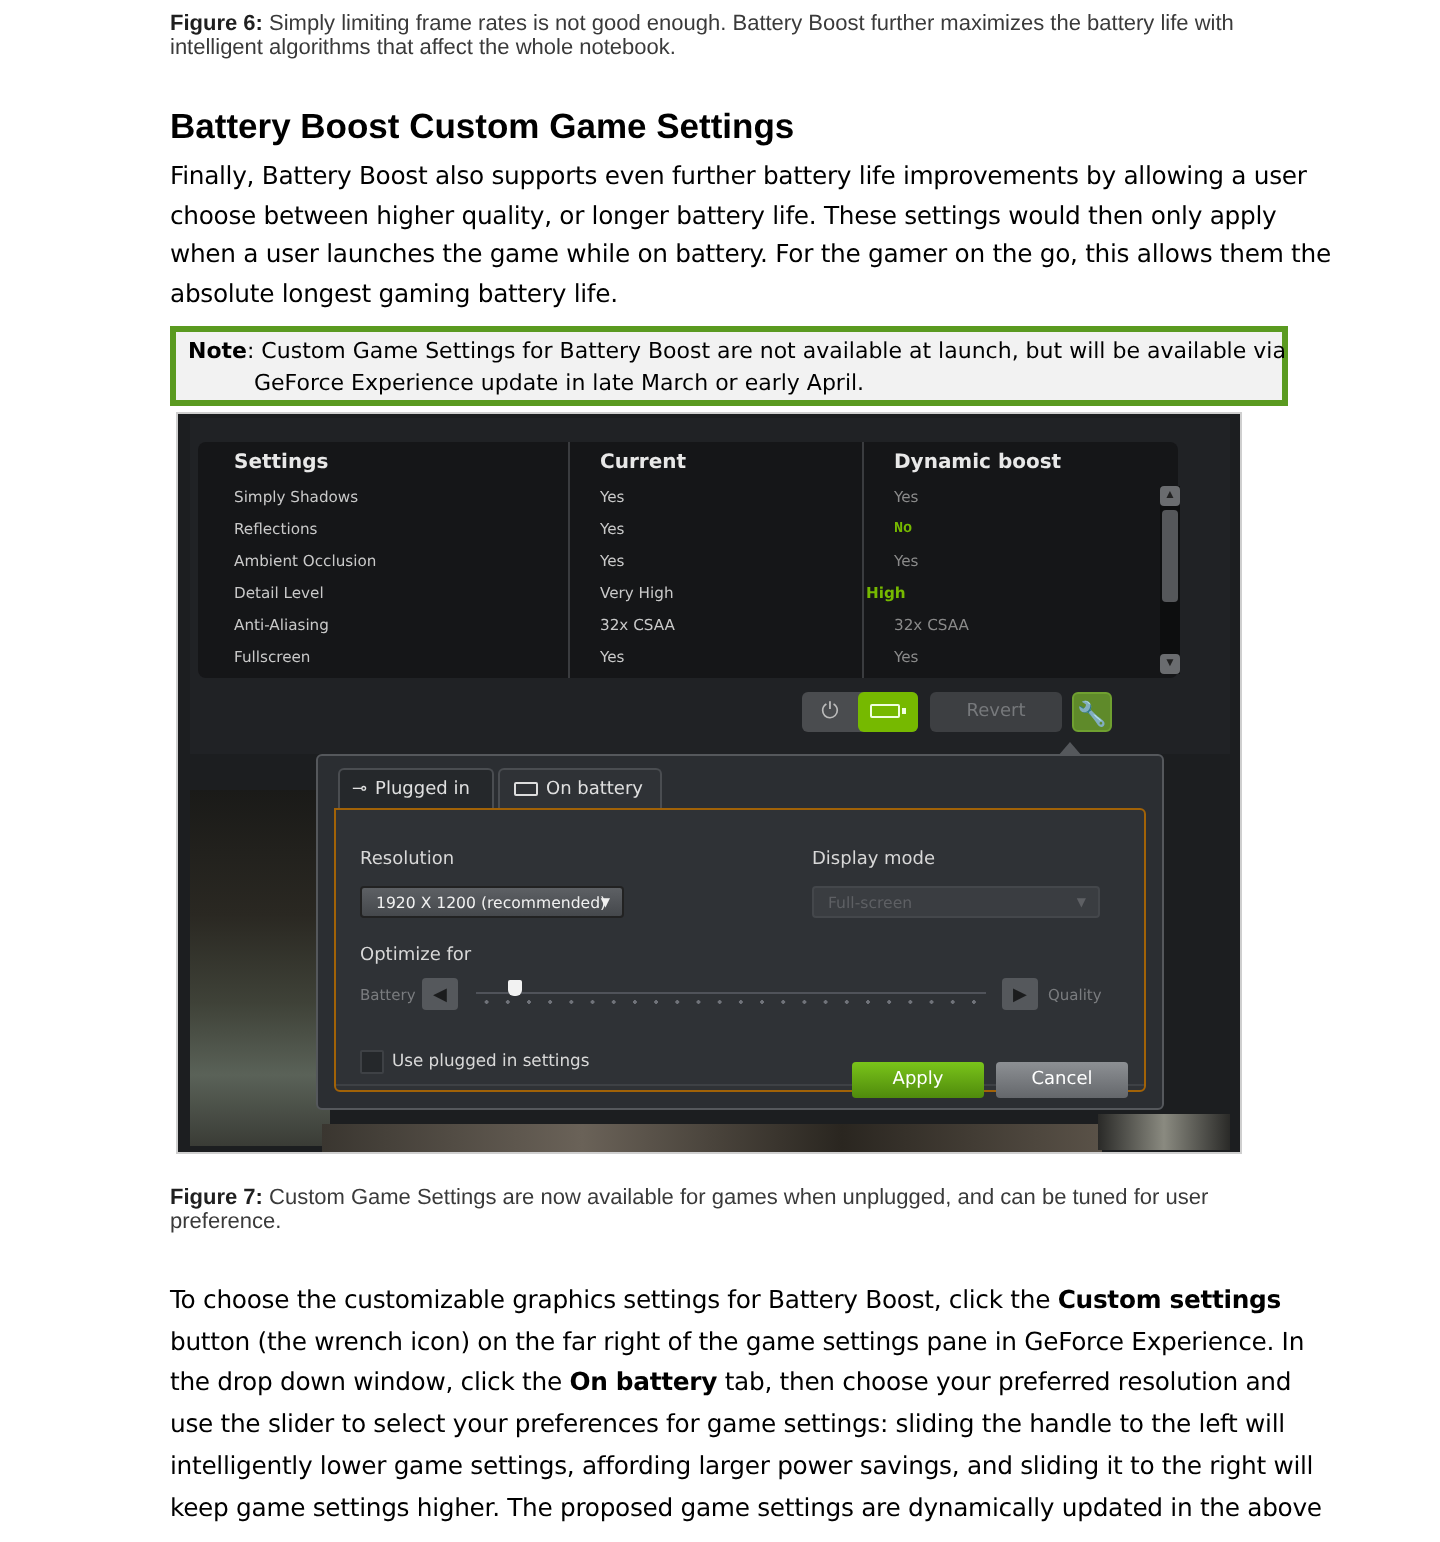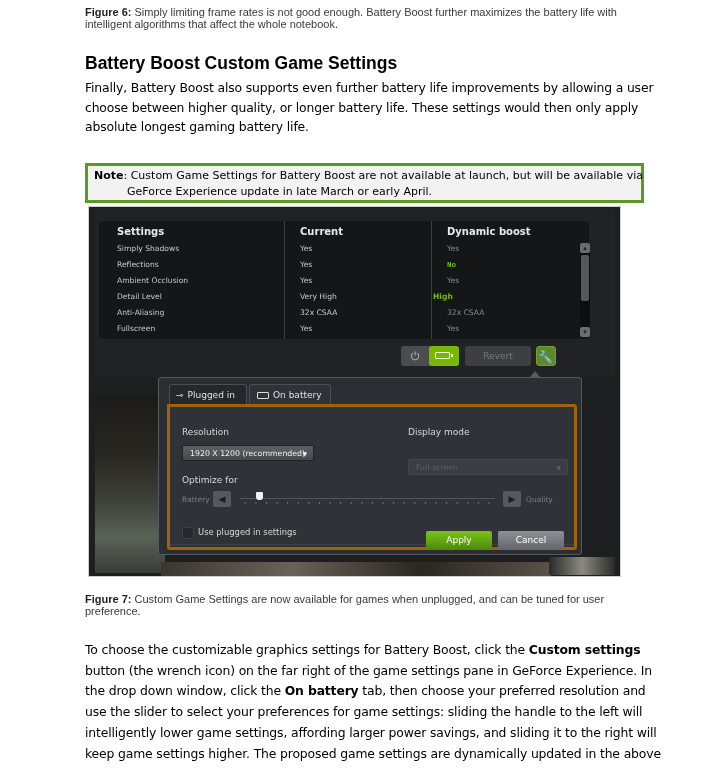--- a/index.html
+++ b/index.html
@@ -40,26 +40,26 @@
   .bottomstrip{position:absolute;left:72px;top:355px;width:390px;height:14px;background:linear-gradient(90deg,#3a3630,#6a6258,#2a2620,#5a5248);}
 
   .popup{position:absolute;left:69px;top:170px;width:422px;height:176px;background:#2b2e32;border:1px solid #55585c;border-radius:3px;}
   .popup .arrow{position:absolute;left:370px;top:-7px;width:0;height:0;border-left:6px solid transparent;border-right:6px solid transparent;border-bottom:7px solid #55585c;}
   .tabs{position:absolute;left:10px;top:6px;height:20px;}
   .tab{position:absolute;top:0;height:20px;font-family:"DejaVu Sans",sans-serif;font-size:9px;line-height:20px;color:#e0e0e0;border:1px solid #4a4d51;border-bottom:none;border-radius:3px 3px 0 0;box-sizing:border-box;white-space:nowrap;}
   .tab.plug{left:0;width:78px;background:#25282b;}
   .tab.bat{left:80px;width:82px;background:#2f3236;}
   .tab .ic{display:inline-block;margin:0 4px 0 6px;}
   .batico{display:inline-block;width:12px;height:7px;border:1.5px solid #ddd;border-radius:1px;vertical-align:-1px;margin:0 4px 0 7px;box-sizing:border-box;}
-  .panel{position:absolute;left:8px;top:26px;width:404px;height:140px;background:#2f3236;border:3px solid #a16207;border-radius:0 3px 3px 3px;}
+  .panel{position:absolute;left:8px;top:26px;width:404px;height:140px;background:#2f3236;border:1px solid #a16207;border-radius:0 3px 3px 3px;}
   .lbl{position:absolute;font-family:"DejaVu Sans",sans-serif;font-size:9px;color:#d8d8d8;}
   .lbl.dim{color:#7a7c7f;font-size:7.5px;}
   .select{position:absolute;height:16px;border-radius:2px;font-family:"DejaVu Sans",sans-serif;font-size:7.8px;line-height:16px;box-sizing:border-box;padding-left:7px;}
   .select.res{left:12px;top:38px;width:132px;background:linear-gradient(#5d6064,#45484c);color:#f0f0f0;border:1px solid #222;}
-  .select.disp{left:238px;top:38px;width:160px;background:#3a3d41;color:#5e6064;border:1px solid #44474b;margin-top:14px;}
+  .select.disp{left:238px;top:38px;width:144px;background:#3a3d41;color:#5e6064;border:1px solid #44474b;}
   .select .caret{position:absolute;right:6px;top:0;font-size:6px;}
   .arrowbtn{position:absolute;top:84px;width:18px;height:16px;background:#55585c;border-radius:2px;color:#1b1c1d;font-size:9px;line-height:16px;text-align:center;}
   .track{position:absolute;left:70px;top:91px;width:255px;height:1px;background:#50535a;}
   .ticks{position:absolute;left:70px;top:95px;width:255px;height:2px;background-image:radial-gradient(circle,#70737a 0.8px,transparent 1px);background-size:10.6px 2px;}
   .thumb{position:absolute;left:86px;top:85px;width:7px;height:8px;background:#f2f2f2;border-radius:1px 1px 3px 3px;}
   .chk{position:absolute;left:12px;top:120px;width:10px;height:10px;background:#25282b;border:1px solid #3e4145;border-radius:1px;}
   .btn{position:absolute;top:142px;width:66px;height:18px;border-radius:2px;font-family:"DejaVu Sans",sans-serif;font-size:9px;line-height:18px;text-align:center;}
   .btn.apply{left:260px;background:linear-gradient(#7ac41a,#4f8a0c);color:#fff;}
   .btn.cancel{left:332px;background:linear-gradient(#8d9094,#64676b);color:#fff;}
   .sep{position:absolute;left:0;top:137px;width:404px;height:1px;background:#3e4145;}
@@ -70,20 +70,21 @@
 <div class="caption" style="top:6px;">
   <div><b>Figure 6:</b><span> Simply limiting frame rates is not good enough. Battery Boost further maximizes the battery life with</span></div>
   <div>intelligent algorithms that affect the whole notebook.</div>
 </div>
 
 <div class="h2">Battery Boost Custom Game Settings</div>
 
 <div class="para" style="top:78px;">
   <span class="ln">Finally, Battery Boost also supports even further battery life improvements by allowing a user</span>
   <span class="ln">choose between higher quality, or longer battery life. These settings would then only apply</span>
+  <span class="ln">when a user launches the game while on battery. For the gamer on the go, this allows them the</span>
   <span class="ln">absolute longest gaming battery life.</span>
 </div>
 
 <div class="note">
   <div class="l1"><b>Note</b><span>: Custom Game Settings for Battery Boost are not available at launch, but will be available via</span></div>
   <div class="l2">GeForce Experience update in late March or early April.</div>
 </div>
 
 <div class="fig">
   <div class="topwin">

